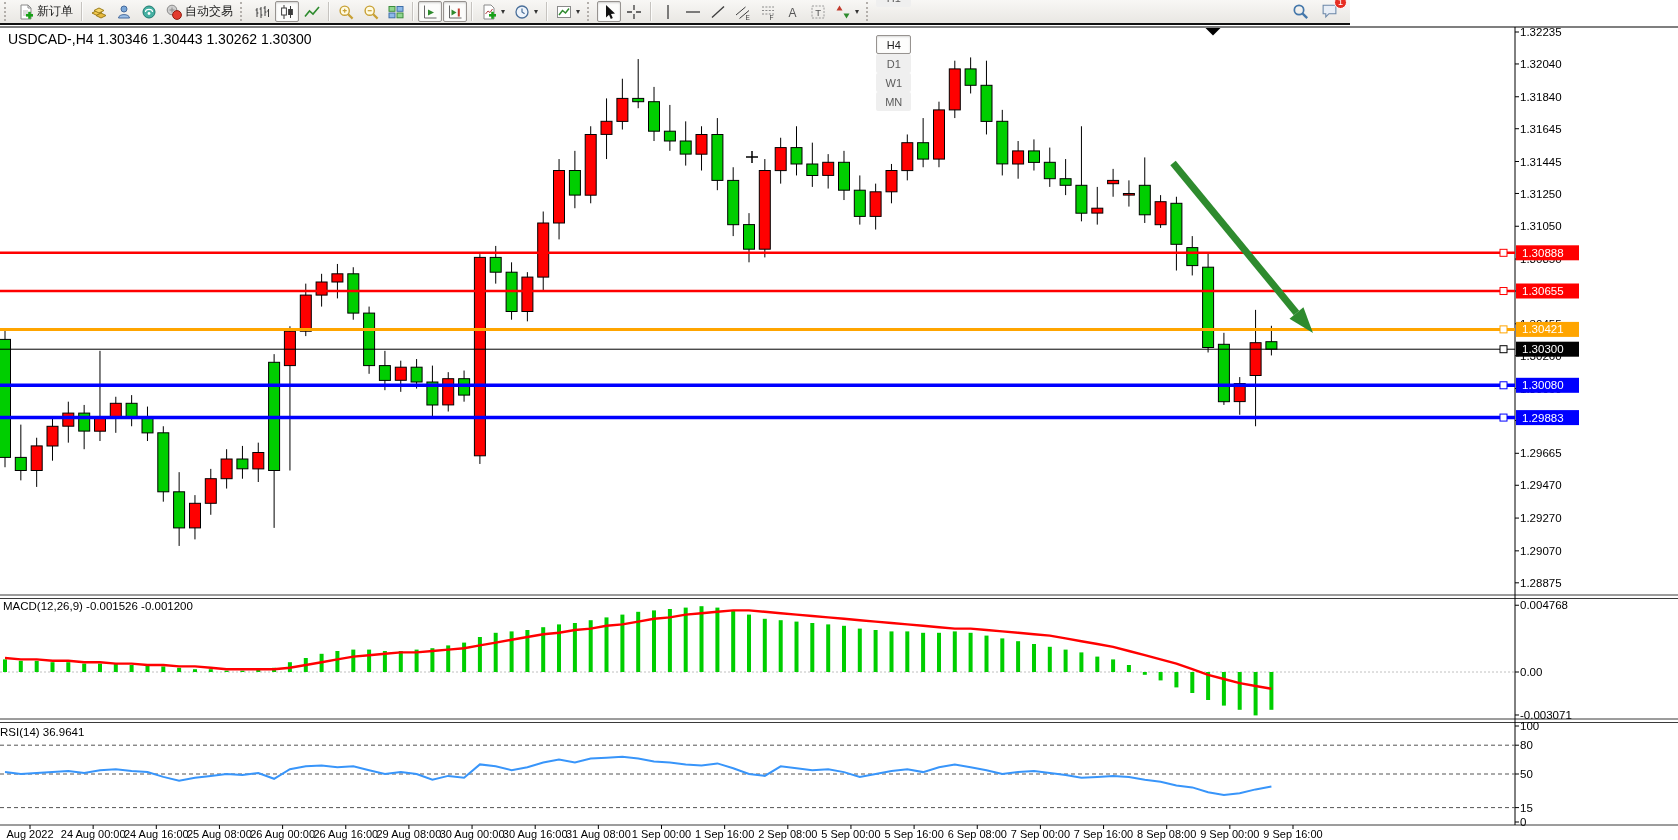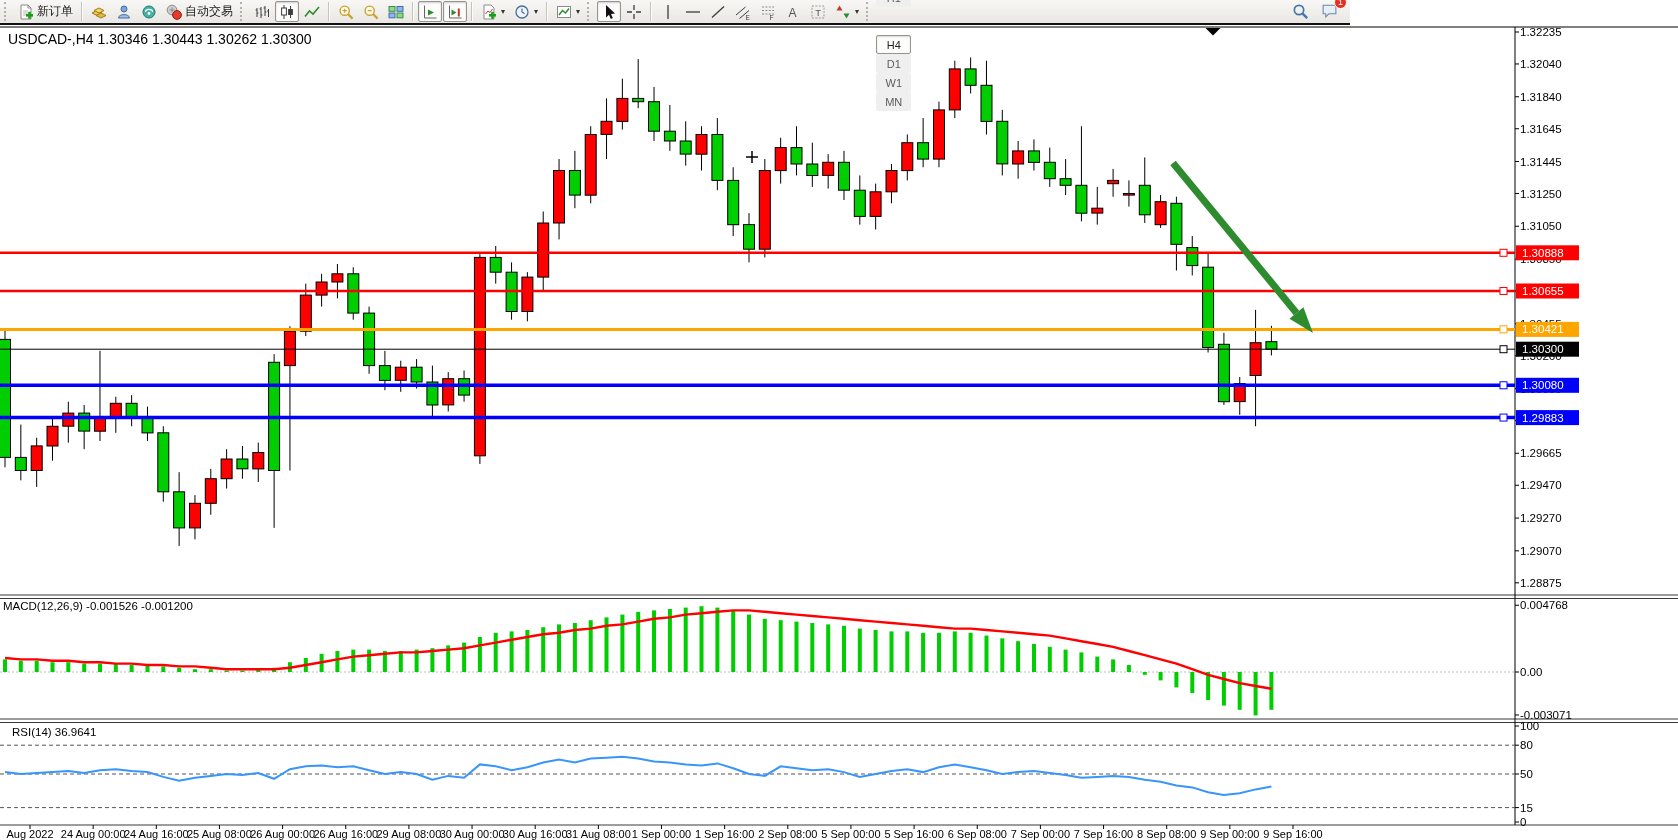--- a/index.html
+++ b/index.html
@@ -22,21 +22,21 @@
   .chatwrap{position:relative;}
   .tf-btn{height:19px;min-width:26px;display:inline-flex;align-items:center;justify-content:center;
     font-size:11px;color:#5c5c5c;border:1px solid transparent;border-radius:2px;}
   .tf-btn.pressed{background:#fdfdfc;border-color:#979390;color:#222;box-shadow:inset 0 1px 2px rgba(0,0,0,.15);margin-top:28px;}
   .ic{display:block;}
   
   #chart-svg{position:absolute;left:0;top:0;z-index:1;}
   .ovl{position:absolute;z-index:2;color:#000;font-size:14px;white-space:pre;}
   #price-title{left:8px;top:31px;}
   #macd-title{left:3px;top:600px;font-size:11.5px;}
-  #rsi-title{left:12px;top:726px;font-size:11.5px;}
+  #rsi-title{left:0;top:726px;font-size:11.5px;}
 </style>
 </head>
 <body>
 
 <div id="app">
 
   <div class="toolbar">
     <div class="grip"></div>
 
     <button class="tb-btn">

